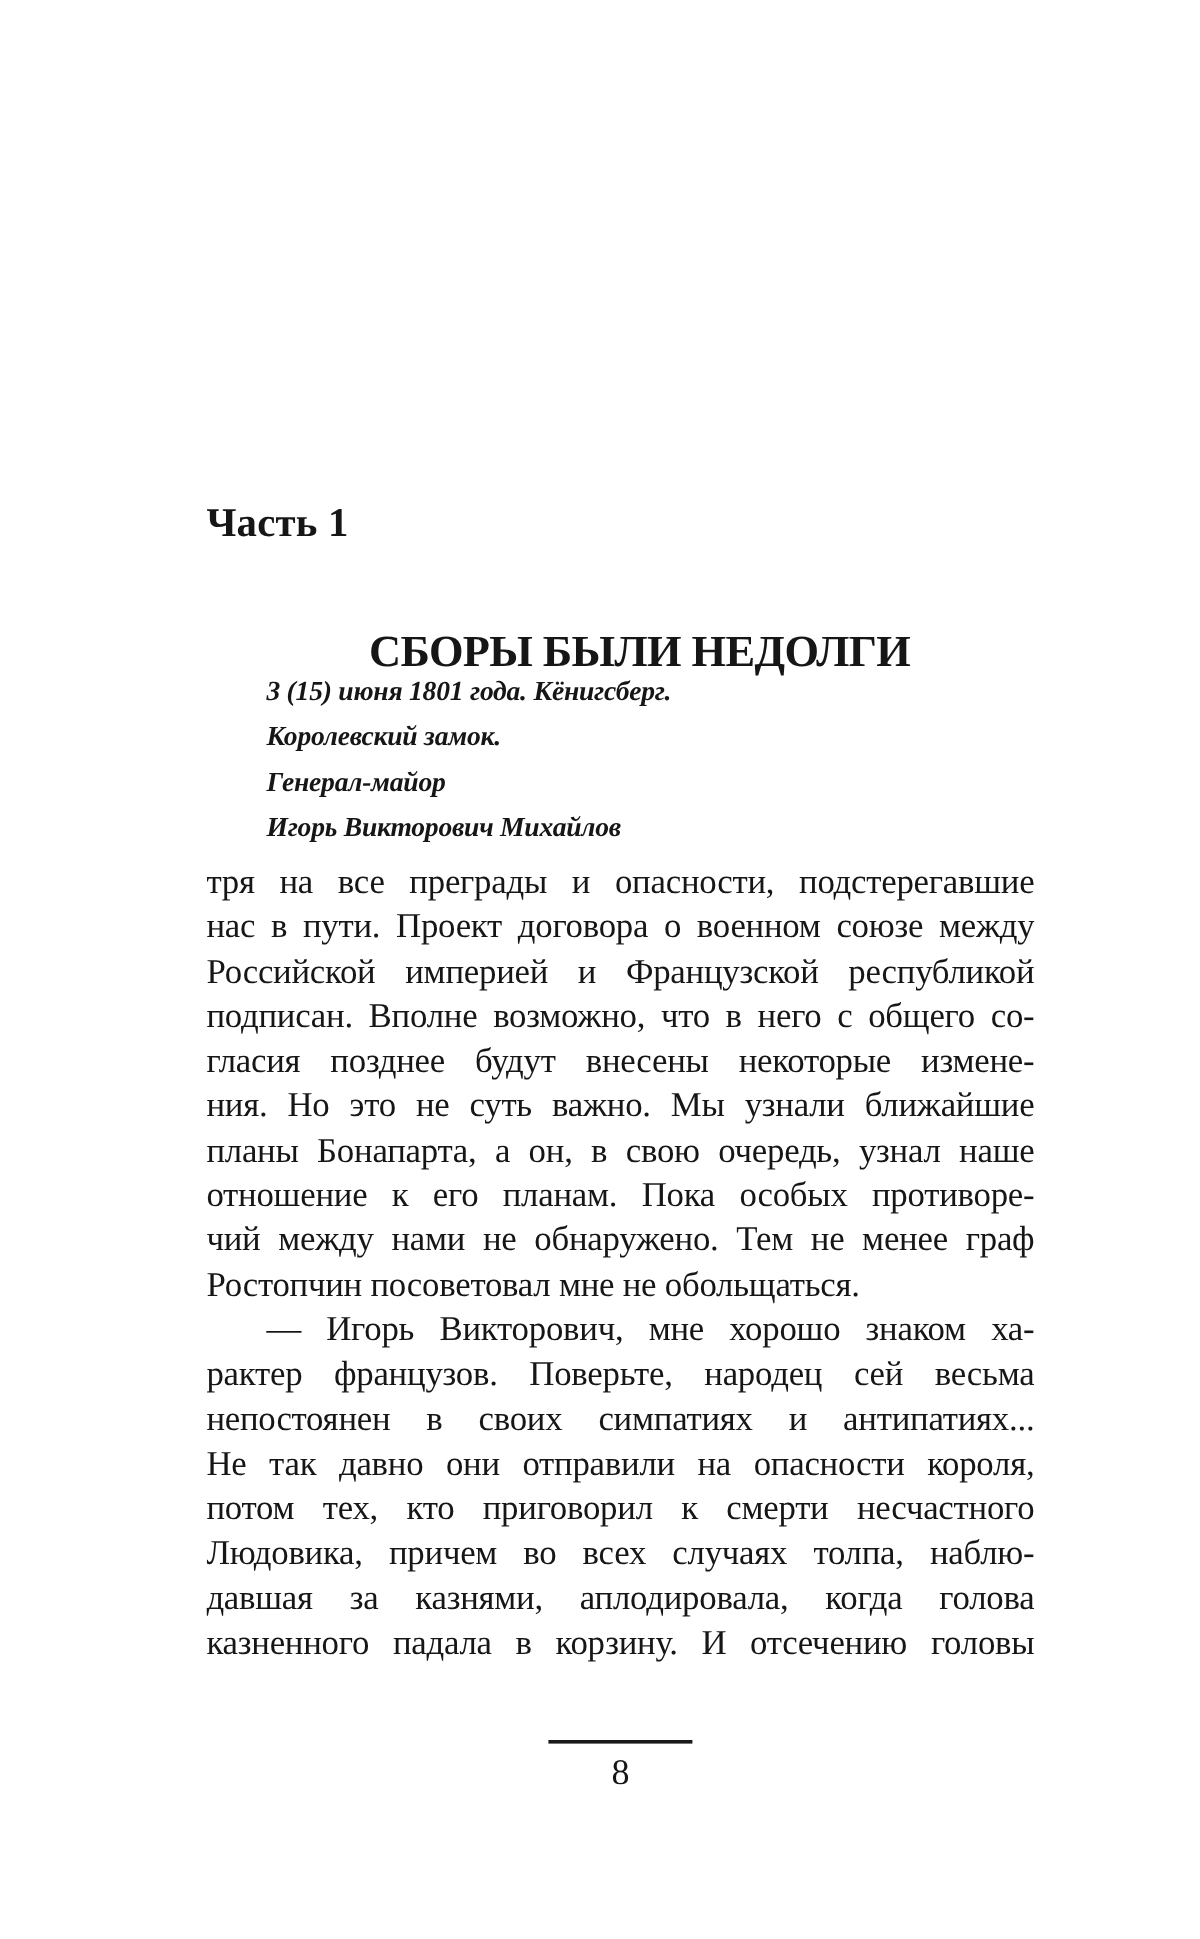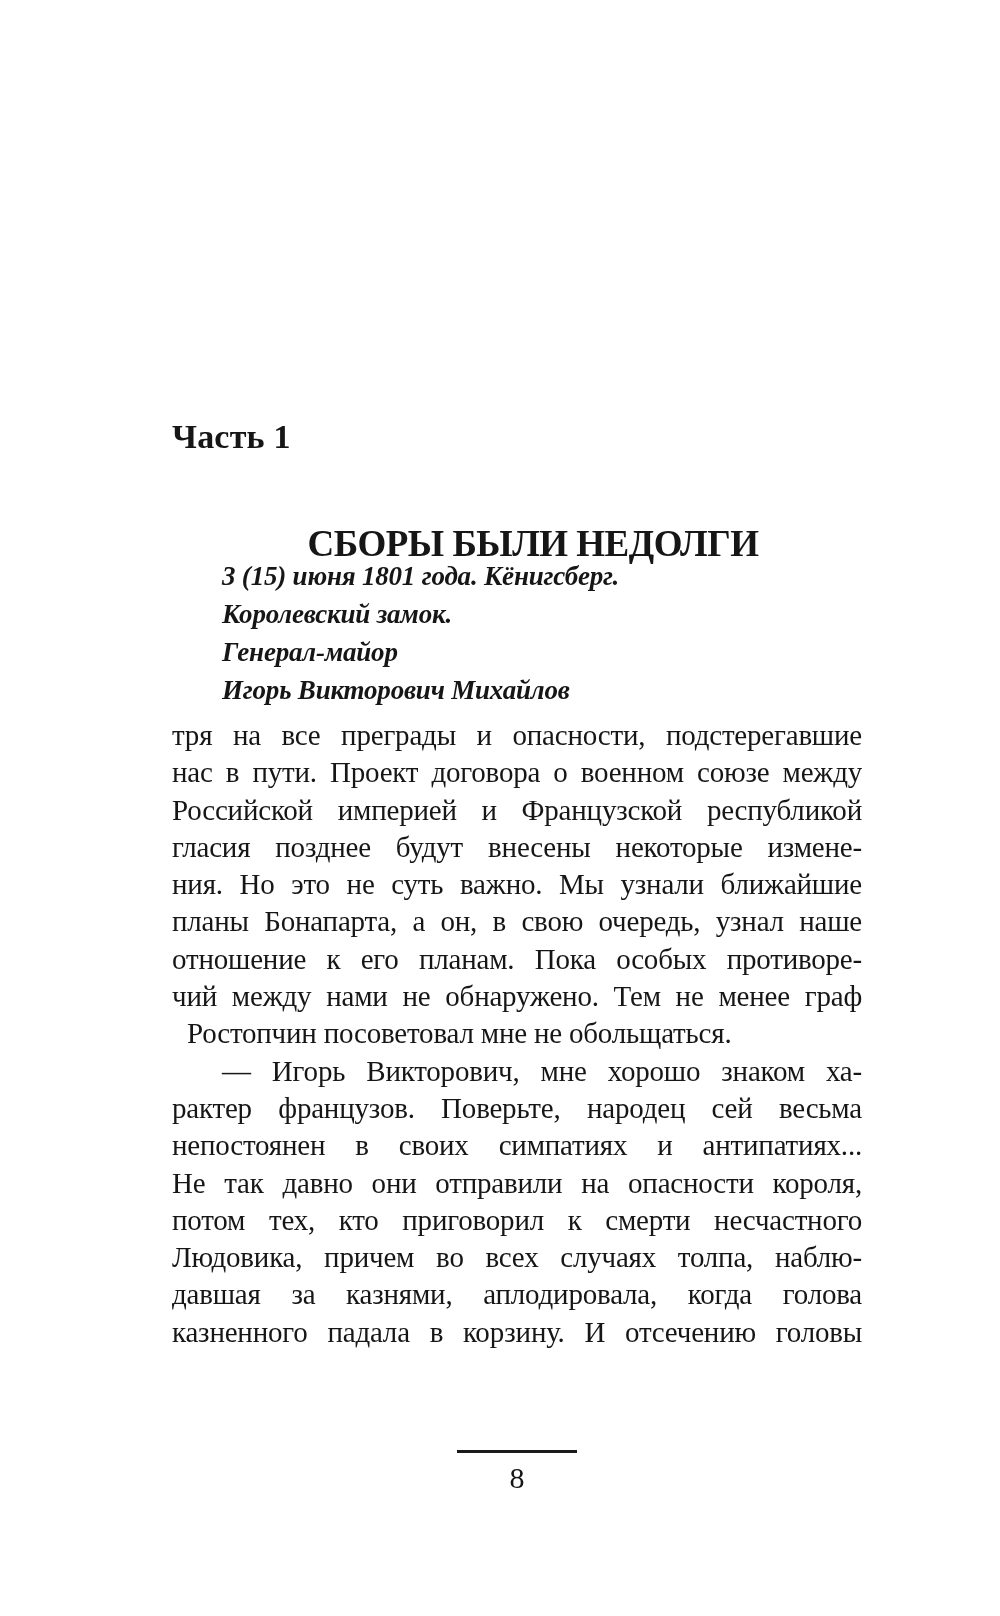--- a/index.html
+++ b/index.html
@@ -48,21 +48,21 @@
     letter-spacing: -0.5px;
     white-space: nowrap;
   }
   .dateline {
     position: absolute;
     top: 557px;
     left: 50px;
     width: 640px;
     font-style: italic;
     font-weight: 700;
-    font-size: 27px;
+    font-size: 23px;
     line-height: 38px;
     letter-spacing: -0.2px;
   }
   .dateline .dline {
     height: 38px;
     white-space: nowrap;
   }
   .body-text {
     position: absolute;
     top: 717px;
@@ -76,21 +76,20 @@
     height: 37.3px;
     overflow: hidden;
     text-align: justify;
     text-align-last: justify;
   }
   .bline.indent {
     text-indent: 50px;
   }
   .bline.lastline {
     text-align-last: left;
-    margin-left: 15px;
   }
   .footer-rule {
     position: absolute;
     top: 1450px;
     left: 285px;
     width: 120px;
     height: 3px;
     background: #1a1a1a;
   }
   .page-number {
@@ -113,20 +112,21 @@
     <div class="dateline">
         <div class="dline">3 (15) июня 1801 года. Кёнигсберг.</div>
         <div class="dline">Королевский замок.</div>
         <div class="dline">Генерал-майор</div>
         <div class="dline">Игорь Викторович Михайлов</div>
       </div>
     <div class="body-text">
         <div class="bline">тря на все преграды и опасности, подстерегавшие</div>
         <div class="bline">нас в пути. Проект договора о военном союзе между</div>
         <div class="bline">Российской империей и Французской республикой</div>
+        <div class="bline">подписан. Вполне возможно, что в него с общего со-</div>
         <div class="bline">гласия позднее будут внесены некоторые измене-</div>
         <div class="bline">ния. Но это не суть важно. Мы узнали ближайшие</div>
         <div class="bline">планы Бонапарта, а он, в свою очередь, узнал наше</div>
         <div class="bline">отношение к его планам. Пока особых противоре-</div>
         <div class="bline">чий между нами не обнаружено. Тем не менее граф</div>
         <div class="bline lastline">Ростопчин посоветовал мне не обольщаться.</div>
         <div class="bline indent">— Игорь Викторович, мне хорошо знаком ха-</div>
         <div class="bline">рактер французов. Поверьте, народец сей весьма</div>
         <div class="bline">непостоянен в своих симпатиях и антипатиях...</div>
         <div class="bline">Не так давно они отправили на опасности короля,</div>

